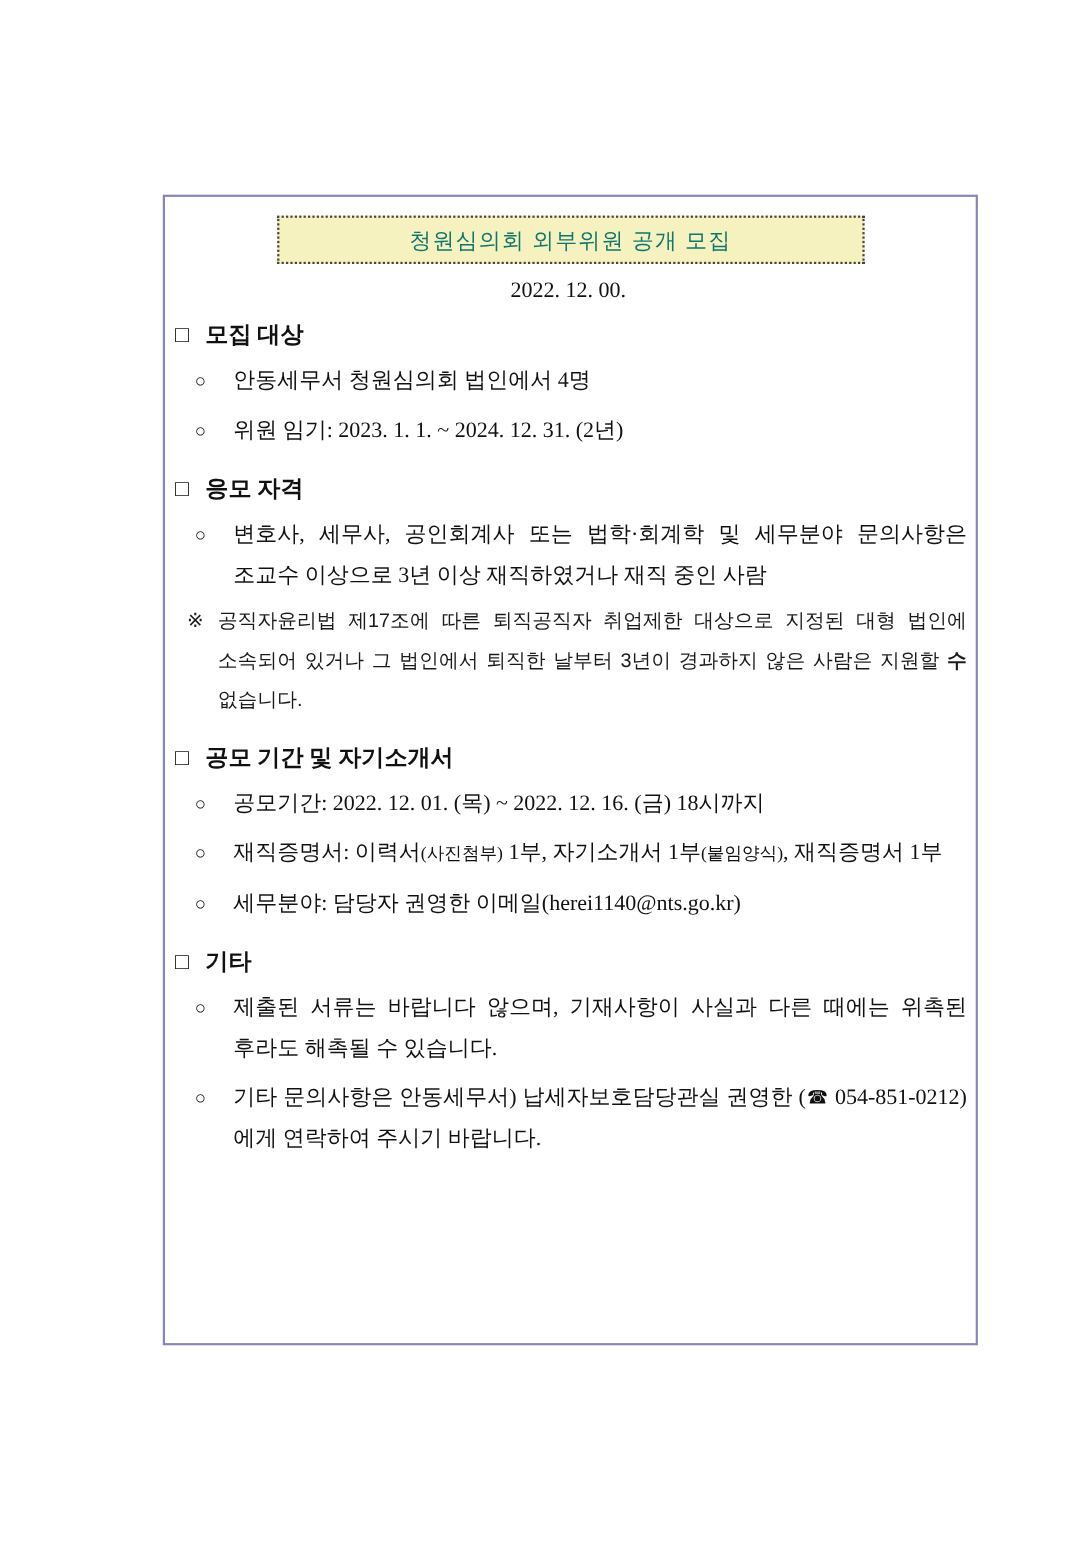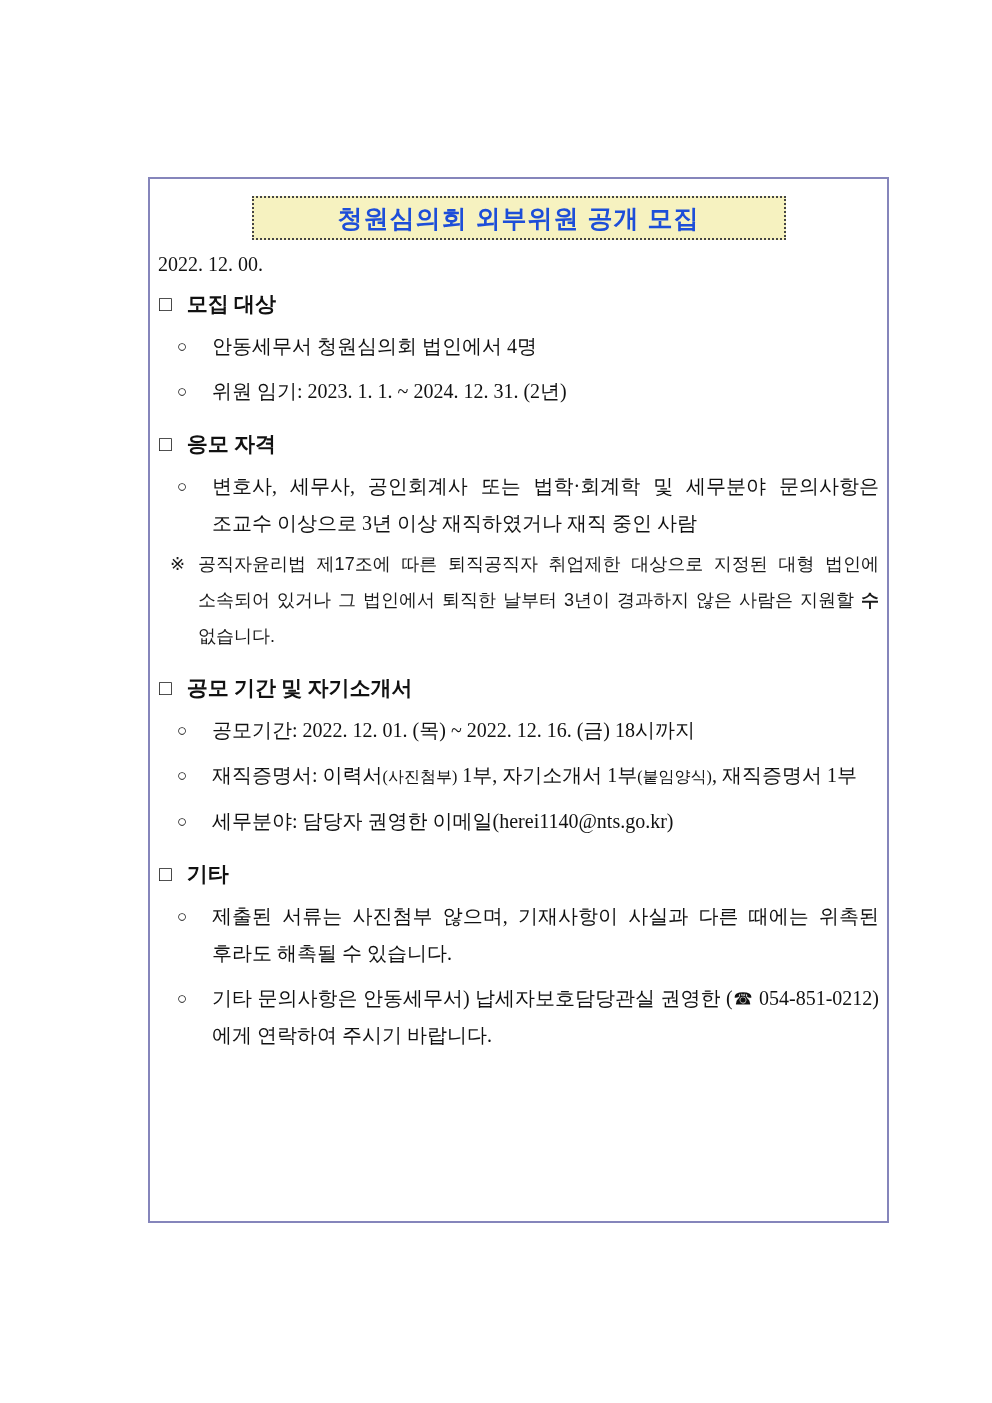--- a/index.html
+++ b/index.html
@@ -12,27 +12,27 @@
     border:2px solid #8585bb;box-sizing:border-box;background:#ffffff;
     padding:0 8px;overflow:hidden;
   }
   .title-box{
     width:534px;height:44px;margin:17px auto 0;box-sizing:border-box;
     border:2px dotted #444444;background:#f6f2c0;
     display:flex;align-items:center;justify-content:center;
   }
   .title-box .t{
     font-family:"Liberation Sans","DejaVu Sans",sans-serif;
-    font-weight:700;font-size:25px;letter-spacing:1px;color:#1d4ed8;
+    font-weight:400;font-size:20px;letter-spacing:1px;color:#0f766e;
   }
   .intro{
     margin:14px 2px 0 2px;font-size:20px;line-height:38px;
     text-align:justify;word-break:keep-all;
   }
-  .date-line{margin:10px 4px 0 0;font-size:20px;line-height:28px;text-align:left;}
+  .date-line{margin:10px 4px 0 0;font-size:20px;line-height:28px;text-align:center;}
   .sig-line{
     margin:4px 2px 0 0;font-size:25px;line-height:34px;text-align:right;
     letter-spacing:3px;
   }
   .sec-title{
     display:flex;align-items:baseline;gap:15px;margin:18px 0 0 1px;
     font-size:21px;font-weight:700;line-height:32px;
   }
   .sec-title .sq{font-weight:400;font-size:21px;}
   .sec-title.first{margin-top:10px;}
@@ -111,21 +111,21 @@
     </div>
   </div>
 
   <div>
     <div class="sec-title">
       <span class="sq">□</span>
       <span>기타</span>
     </div>
     <div class="item">
       <span class="mk">○</span>
-      <span class="tx">제출된 서류는 사진첨부 않으며, 기재사항이 사실과 다른 때에는 위촉된 후라도 해촉될 수 있습니다.</span>
+      <span class="tx">제출된 서류는 바랍니다 않으며, 기재사항이 사실과 다른 때에는 위촉된 후라도 해촉될 수 있습니다.</span>
     </div>
     <div class="item">
       <span class="mk">○</span>
       <span class="tx"><span>기타 문의사항은 안동세무서) 납세자보호담당관실 권영한 (</span><span>☎</span><span> 054-851-0212)에게 연락하여 주시기 바랍니다.</span></span>
     </div>
   </div>
 
 </div>
 
 </body></html>

